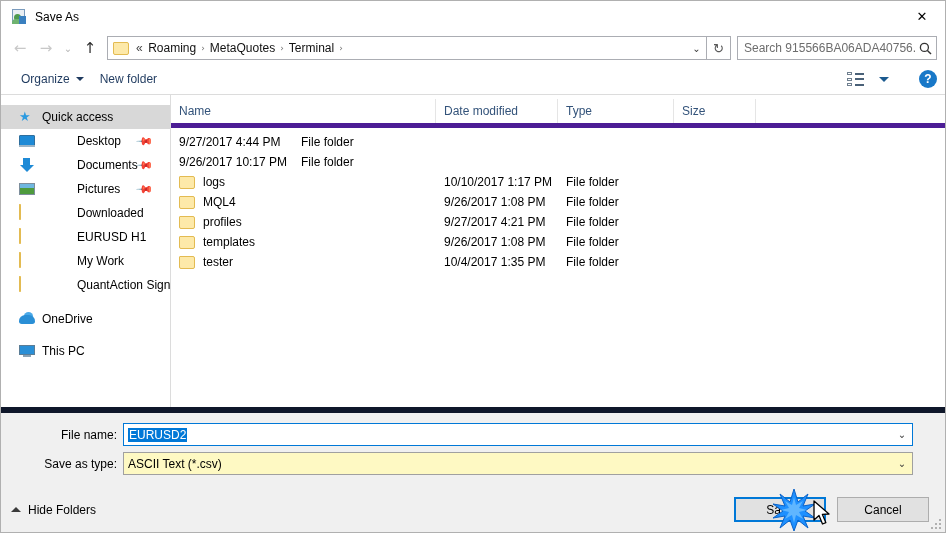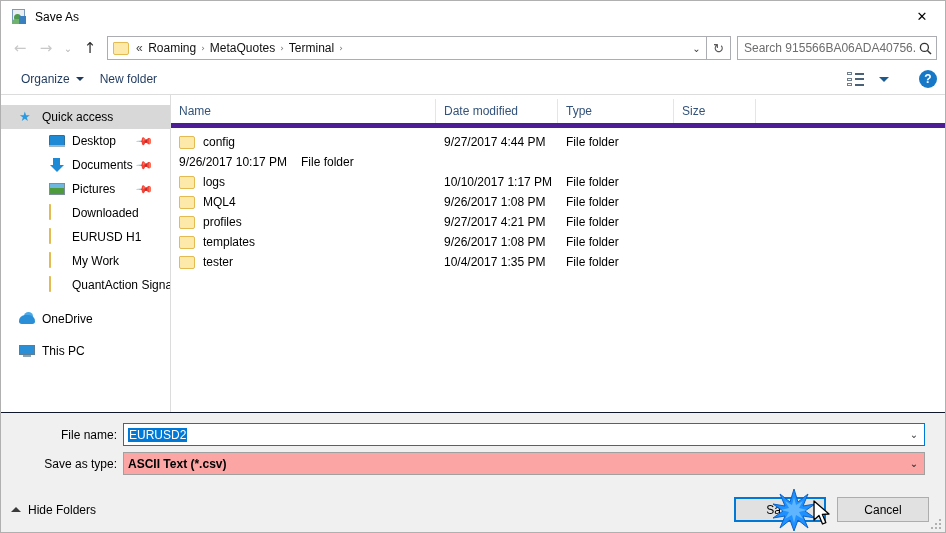--- a/index.html
+++ b/index.html
@@ -256,21 +256,21 @@
     height: 24px;
     display: flex;
     align-items: center;
     padding-left: 18px;
     box-sizing: border-box;
     font-size: 12px;
     color: #000;
     position: relative;
   }
   .nav-item.selected { background: #d8d8d8; }
-  .nav-item.indent { padding-left: 48px; }
+  .nav-item.indent { padding-left: 18px; gap: 35px; }
   .nav-item .ni-label { margin-left: 7px; white-space: nowrap; }
   .nav-item .pin {
     position: absolute;
     right: 18px;
     color: #9a9a9a;
     font-size: 11px;
     font-family: "DejaVu Sans", sans-serif;
     transform: rotate(45deg);
   }
   .ico { width: 16px; height: 16px; flex: 0 0 16px; position: relative; }
@@ -383,23 +383,23 @@
     box-sizing: border-box;
   }
   .frow .fname .lbl { margin-left: 8px; }
   .frow .fdate { width: 122px; flex: 0 0 122px; padding-left: 8px; box-sizing: border-box; color:#000; }
   .frow .ftype { width: 116px; flex: 0 0 116px; padding-left: 8px; box-sizing: border-box; }
   .frow .fsize { width: 82px; flex: 0 0 82px; padding-left: 8px; box-sizing: border-box; }
 
   
   .fields {
     flex: 0 0 auto;
-    border-top: 1px solid #0f172a;
+    border-top: 6px solid #0f172a;
     background: #f0f0f0;
-    padding: 10px 4px 6px 0;
+    padding: 10px 16px 6px 0;
   }
   .field-row {
     display: flex;
     align-items: center;
     height: 23px;
     margin-bottom: 6px;
     padding-right: 16px;
   }
   .field-label {
     width: 122px;
@@ -414,21 +414,21 @@
     flex: 1 1 auto;
     height: 23px;
     border: 1px solid #7a7a7a;
     background: #fff;
     display: flex;
     align-items: center;
     box-sizing: border-box;
     min-width: 0;
   }
   .combo.focused { border: 1px solid #0078d7; }
-  .combo.disabledlike { background: #fca5a5; border: 1px solid #a0a0a0; font-weight: bold; }
+  .combo.disabledlike { background: #fef9c3; border: 1px solid #a0a0a0; }
   .combo .val {
     flex: 1 1 auto;
     padding-left: 4px;
     font-size: 12px;
     overflow: hidden;
     white-space: nowrap;
   }
   .sel-text {
     background: #0078d7;
     color: #ffffff;
@@ -699,24 +699,20 @@
         </div>
         <div class="col size">
           <span>Size</span>
         </div>
         <div class="col rest"></div>
       </div>
 
       <div class="rows">
 
         <div class="frow">
-          <div class="fname">
-            <span class="ico-folder"></span>
-            <span class="lbl">config</span>
-          </div>
           <div class="fdate">9/27/2017 4:44 PM</div>
           <div class="ftype">File folder</div>
           <div class="fsize"></div>
         </div>
 
         <div class="frow">
           <div class="fdate">9/26/2017 10:17 PM</div>
           <div class="ftype">File folder</div>
           <div class="fsize"></div>
         </div>

